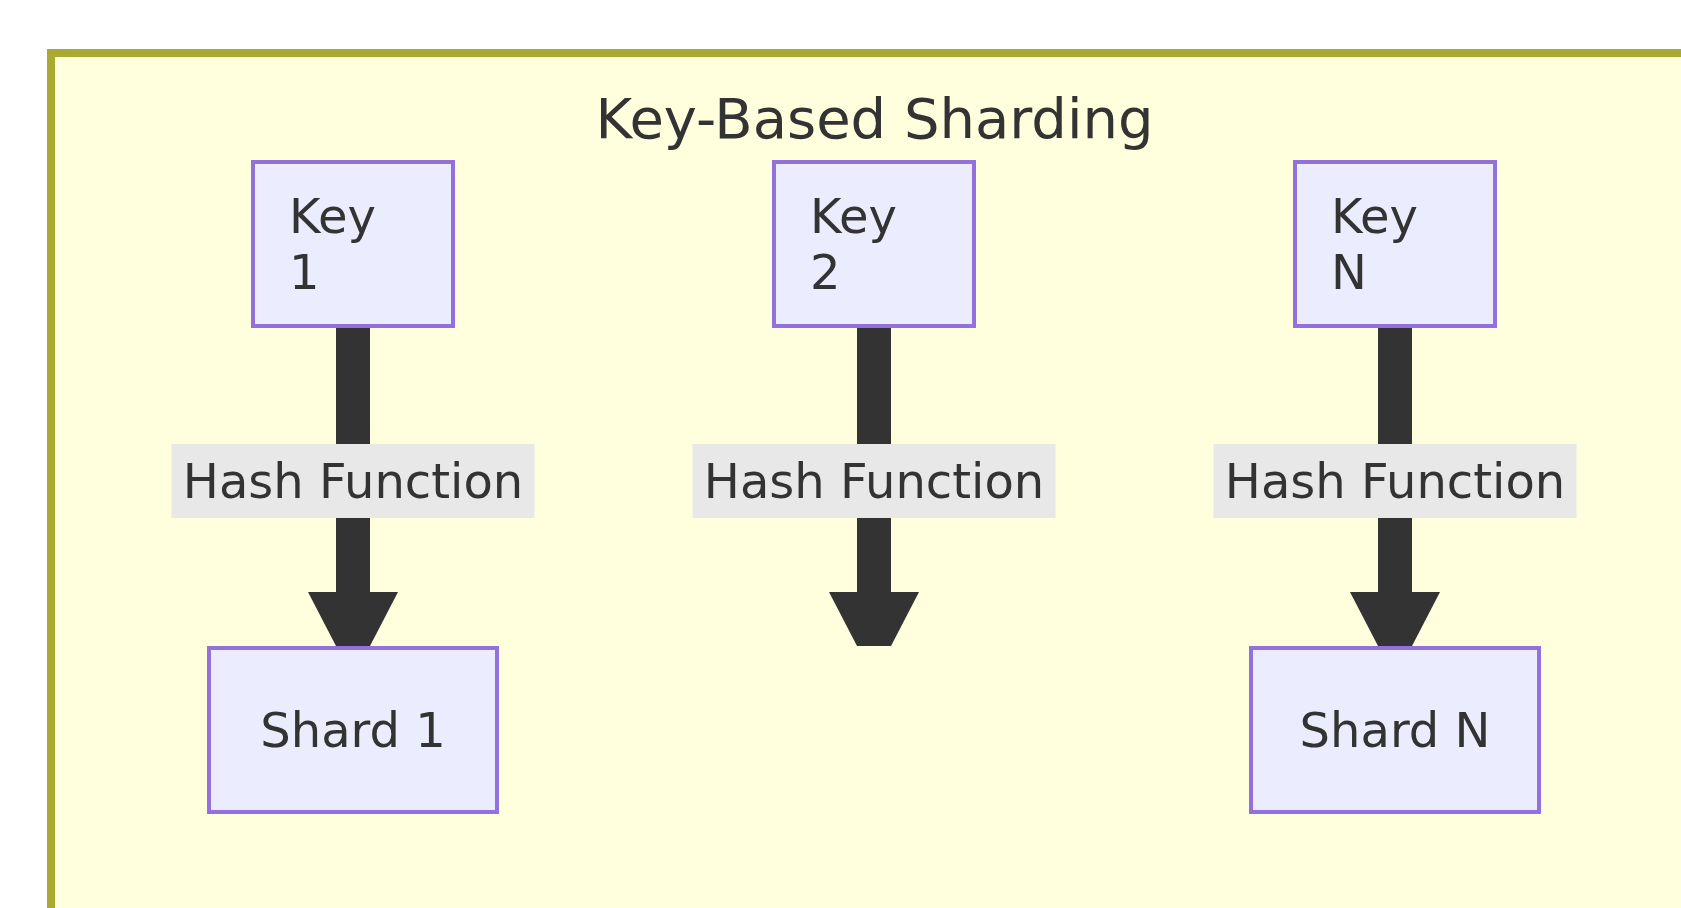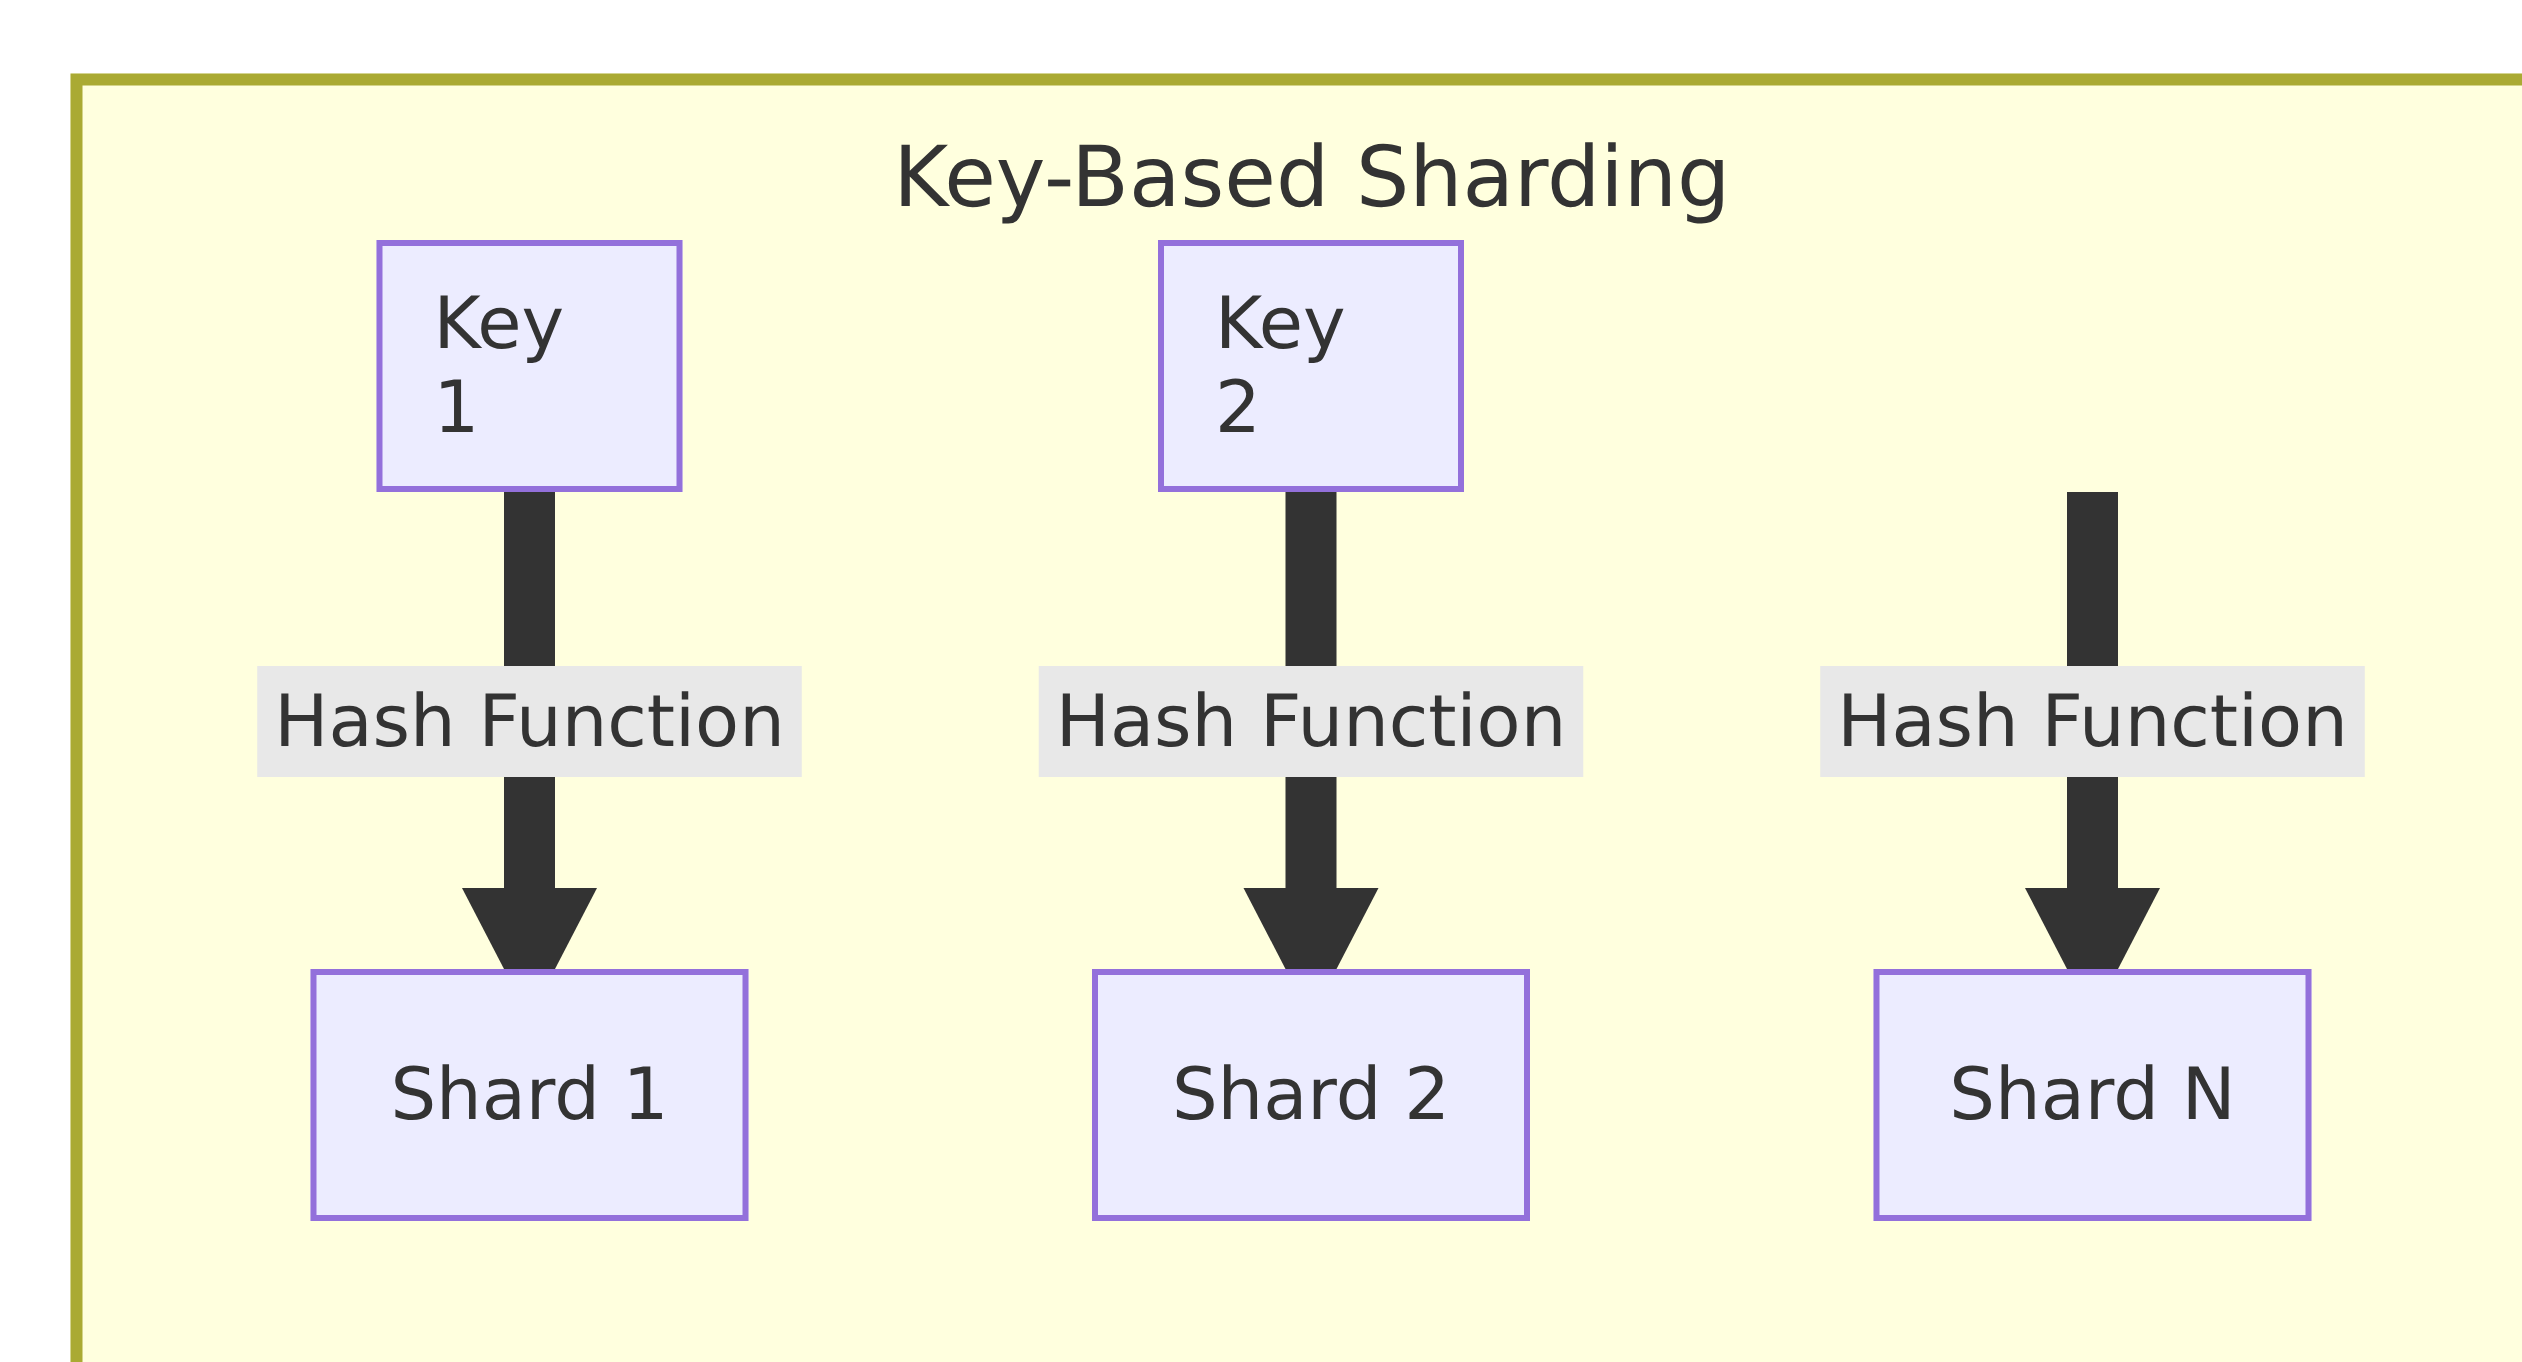--- a/index.html
+++ b/index.html
@@ -134,26 +134,26 @@
 
     <div class="flow-column col-1">
       <div class="node key-node">
         <span>Key 2</span>
       </div>
       <div class="edge-line"></div>
       <div class="arrow-head"></div>
       <div class="edge-label">
         <span>Hash Function</span>
       </div>
-      <div class="node shard-node">
-        <span>Shard 2</span>
-      </div>
     </div>
 
     <div class="flow-column col-2">
+      <div class="node key-node">
+        <span>Key N</span>
+      </div>
       <div class="edge-line"></div>
       <div class="arrow-head"></div>
       <div class="edge-label">
         <span>Hash Function</span>
       </div>
       <div class="node shard-node">
         <span>Shard N</span>
       </div>
     </div>
   </div>

